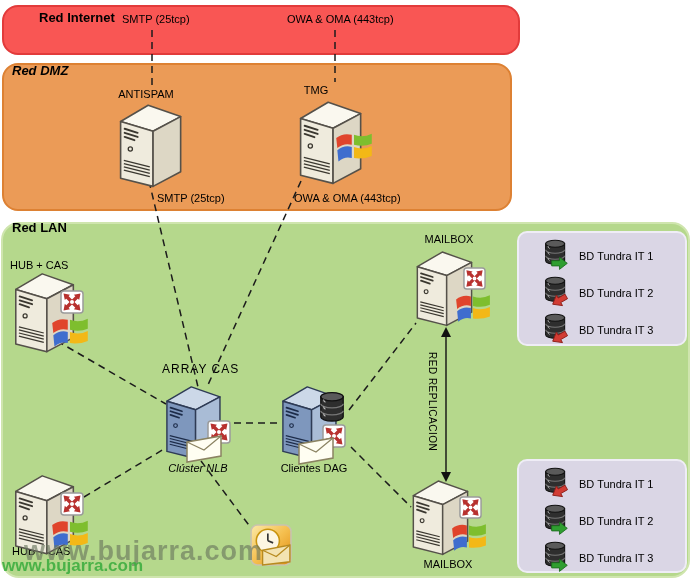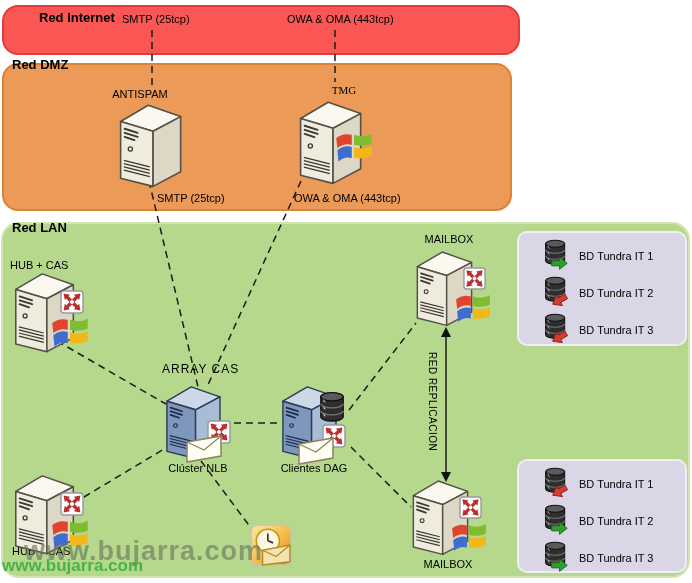--- a/index.html
+++ b/index.html
@@ -120,21 +120,21 @@
   </defs>
 </svg>
 
 <div id="stage">
 
   <div class="band band-internet"></div>
   <div class="band band-dmz"></div>
   <div class="band band-lan"></div>
 
   <div class="band-title" style="left:12px;top:10px;padding-left:27px;">Red Internet</div>
-  <div class="band-title" style="left:12px;top:57px;">Red DMZ</div>
+  <div class="band-title" style="left:12px;top:63px;font-style:italic;">Red DMZ</div>
   <div class="band-title" style="left:12px;top:220px;">Red LAN</div>
 
   <svg id="lines" width="692" height="583">
     <g stroke="#1c1c1c" stroke-width="1.5" fill="none" stroke-dasharray="7 5">
       <line x1="152" y1="30" x2="152" y2="86"></line>
       <line x1="335" y1="30" x2="335" y2="82"></line>
       <line x1="149" y1="181" x2="198" y2="387"></line>
       <line x1="301" y1="181" x2="207" y2="387"></line>
       <line x1="57" y1="341" x2="166" y2="404"></line>
       <line x1="84" y1="497" x2="164" y2="449"></line>
@@ -146,28 +146,28 @@
     <g>
       <line x1="446" y1="334" x2="446" y2="475" stroke="#111" stroke-width="1.4"></line>
       <polygon points="441,337 451,337 446,327" fill="#111"></polygon>
       <polygon points="441,472 451,472 446,482" fill="#111"></polygon>
     </g>
   </svg>
 
   <div class="lbl" style="left:122px;top:13px;">SMTP (25tcp)</div>
   <div class="lbl" style="left:287px;top:13px;">OWA &amp; OMA (443tcp)</div>
 
-  <div class="lbl center" style="left:102px;top:88px;width:76px;">ANTISPAM</div>
+  <div class="lbl center" style="left:108px;top:88px;width:76px;">ANTISPAM</div>
   <div class="node" style="left:112px;top:102px;width:78px;height:90px;">
     <svg width="74" height="86" style="left:0;top:0;">
         <use href="#tower-beige"></use>
       </svg>
   </div>
 
-  <div class="lbl center" style="left:316px;top:84px;width:56px;font-family:Liberation Serif, serif;">TMG</div>
+  <div class="lbl center" style="left:288px;top:84px;width:56px;">TMG</div>
   <div class="node" style="left:292px;top:99px;width:80px;height:92px;">
     <svg width="74" height="86" style="left:0;top:0;">
         <use href="#tower-beige"></use>
       </svg>
     <svg width="40" height="36" style="left:42px;top:30px;">
         <use href="#winflag"></use>
       </svg>
   </div>
 
   <div class="lbl" style="left:157px;top:192px;">SMTP (25tcp)</div>
@@ -231,21 +231,21 @@
     <svg width="68" height="76" style="left:0;top:0;">
         <use href="#tower-blue"></use>
       </svg>
     <svg width="24" height="24" style="left:49px;top:36px;">
         <use href="#xchg"></use>
       </svg>
     <svg width="36" height="30" style="left:28px;top:50px;">
         <use href="#env"></use>
       </svg>
   </div>
-  <div class="lbl center" style="left:158px;top:462px;width:80px;">Clúster NLB</div>
+  <div class="lbl center" style="left:158px;top:462px;width:80px;font-style:italic;">Clúster NLB</div>
 
   <div class="node" style="left:274px;top:384px;width:84px;height:84px;">
     <svg width="68" height="76" style="left:0;top:0;">
         <use href="#tower-blue"></use>
       </svg>
     <svg width="28" height="32" style="left:44px;top:7px;">
         <use href="#dbstack"></use>
       </svg>
     <svg width="24" height="24" style="left:48px;top:40px;">
         <use href="#xchg"></use>

